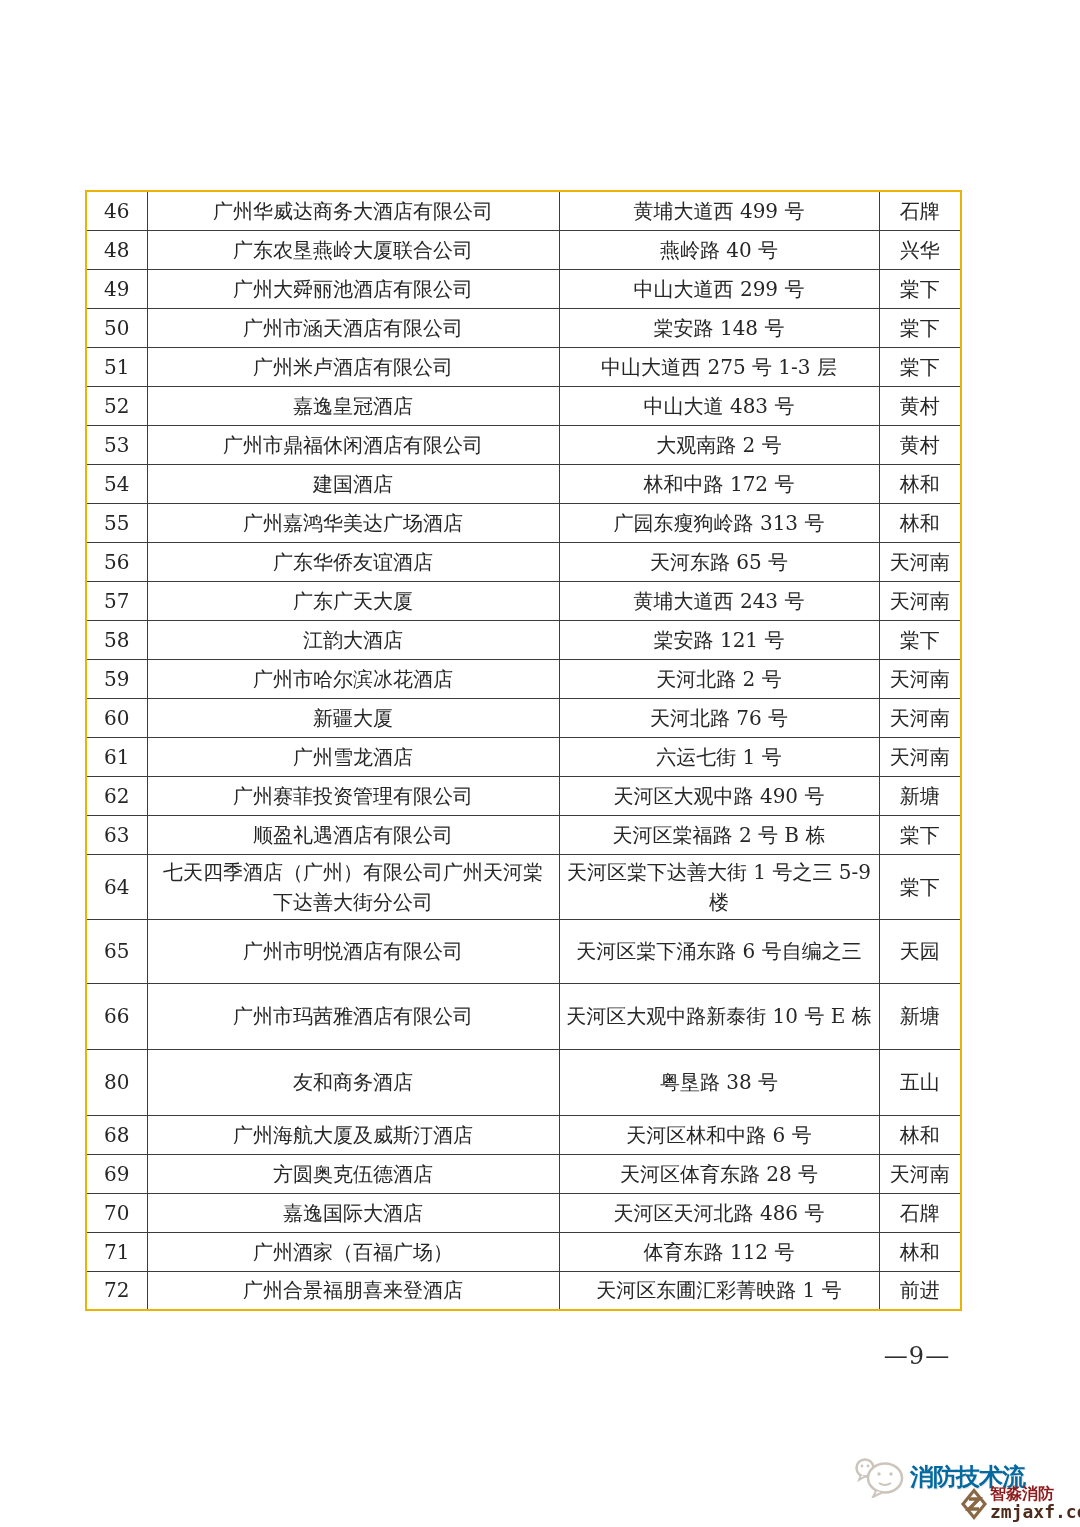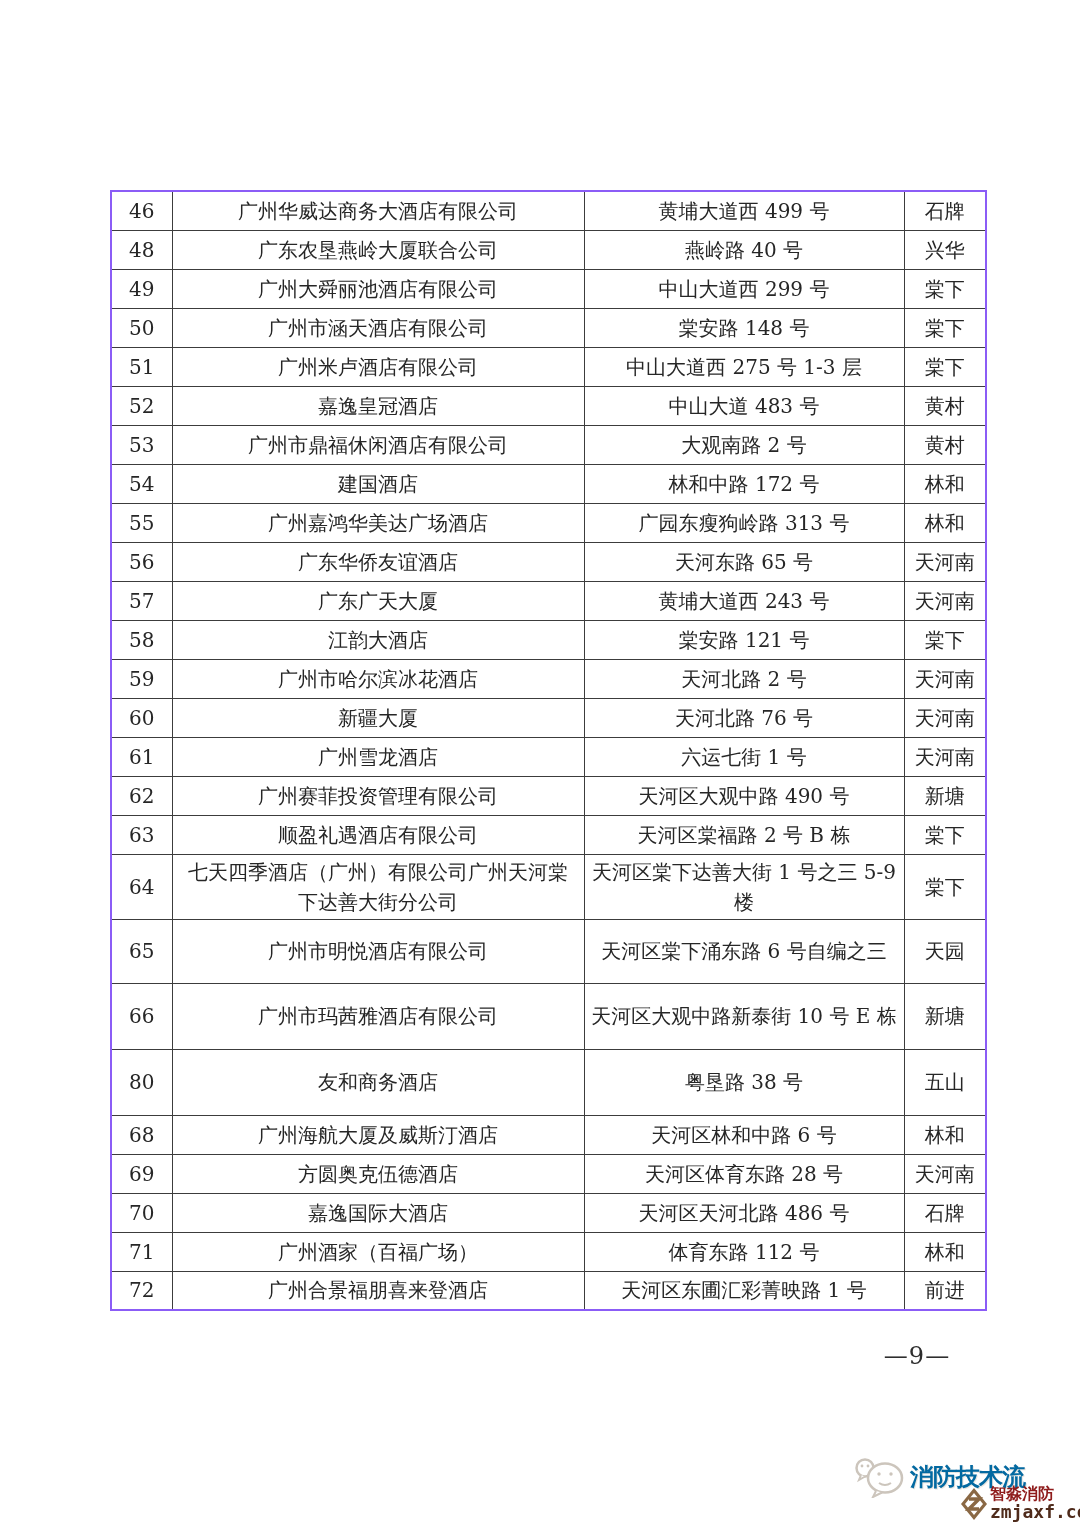--- a/index.html
+++ b/index.html
@@ -13,26 +13,26 @@
     height: 1527px;
     background: #ffffff;
     overflow: hidden;
     font-family: "DejaVu Serif", "Liberation Serif", serif;
     color: #262626;
   }
 
   
   table.hotel-table {
     position: absolute;
-    left: 110px;
+    left: 85px;
     top: 190px;
     width: 875px;
     border-collapse: collapse;
     table-layout: fixed;
-    border: 2px solid #8b5cf6;
+    border: 2px solid #eab308;
     padding-left: 8px;
   }
   table.hotel-table td {
     border: 1px solid #3c3c3c;
     text-align: center;
     vertical-align: middle;
     font-size: 20px;
     line-height: 1.5;
     padding: 2px 6px;
     overflow: hidden;

